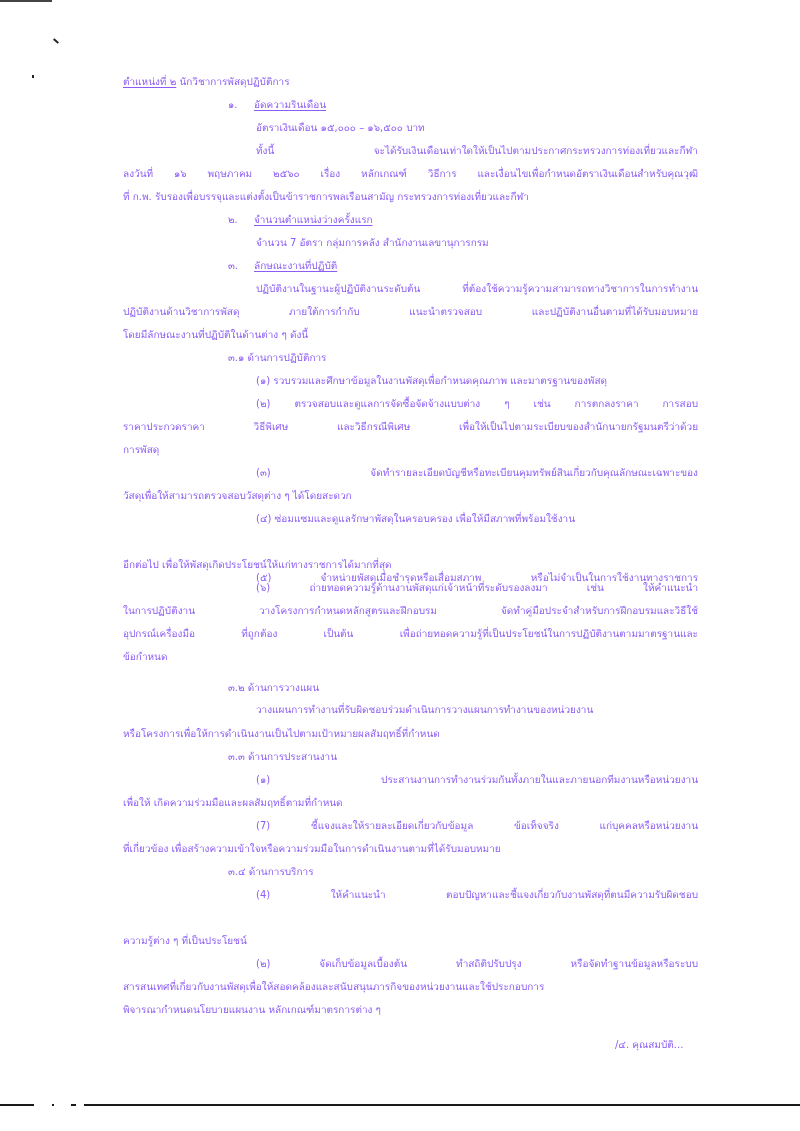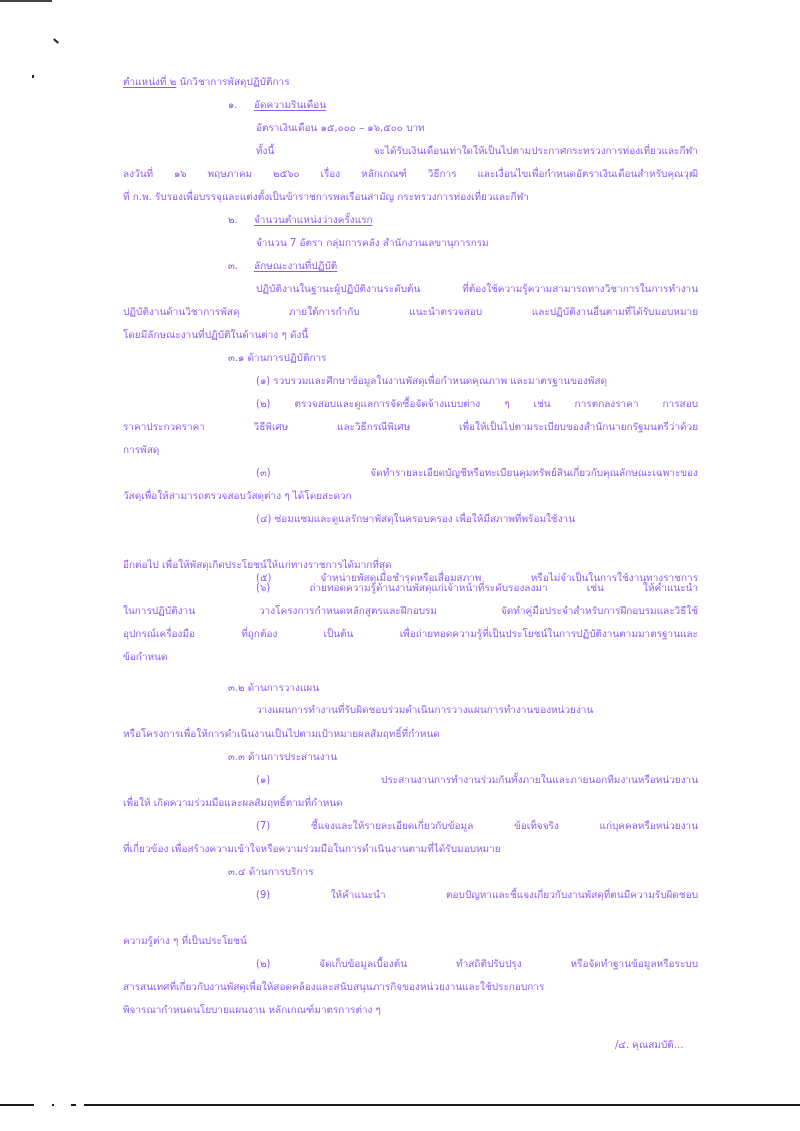--- a/index.html
+++ b/index.html
@@ -67,21 +67,21 @@
   <div class="ln just" style="left:256px;top:702px;width:442px;font-family:Liberation Mono, monospace;">วางแผนการทำงานที่รับผิดชอบร่วมดำเนินการวางแผนการทำงานของหน่วยงาน</div>
   <div class="ln" style="left:123px;top:725px;">หรือโครงการเพื่อให้การดำเนินงานเป็นไปตามเป้าหมายผลสัมฤทธิ์ที่กำหนด</div>
 
   <div class="ln" style="left:228px;top:748px;">๓.๓ ด้านการประสานงาน</div>
   <div class="ln just" style="left:256px;top:771px;width:442px;">(๑) ประสานงานการทำงานร่วมกันทั้งภายในและภายนอกทีมงานหรือหน่วยงาน</div>
   <div class="ln" style="left:123px;top:794px;">เพื่อให้ เกิดความร่วมมือและผลสัมฤทธิ์ตามที่กำหนด</div>
   <div class="ln just" style="left:256px;top:817px;width:442px;">(7) ชี้แจงและให้รายละเอียดเกี่ยวกับข้อมูล ข้อเท็จจริง แก่บุคคลหรือหน่วยงาน</div>
   <div class="ln" style="left:123px;top:840px;">ที่เกี่ยวข้อง เพื่อสร้างความเข้าใจหรือความร่วมมือในการดำเนินงานตามที่ได้รับมอบหมาย</div>
 
   <div class="ln" style="left:228px;top:863px;">๓.๔ ด้านการบริการ</div>
-  <div class="ln just" style="left:256px;top:886px;width:442px;">(9) ให้คำแนะนำ ตอบปัญหาและชี้แจงเกี่ยวกับงานพัสดุที่ตนมีความรับผิดชอบ</div>
+  <div class="ln just" style="left:256px;top:886px;width:442px;">(4) ให้คำแนะนำ ตอบปัญหาและชี้แจงเกี่ยวกับงานพัสดุที่ตนมีความรับผิดชอบ</div>
   <div class="ln" style="left:123px;top:932px;">ความรู้ต่าง ๆ ที่เป็นประโยชน์</div>
   <div class="ln just" style="left:256px;top:955px;width:442px;">(๒) จัดเก็บข้อมูลเบื้องต้น ทำสถิติปรับปรุง หรือจัดทำฐานข้อมูลหรือระบบ</div>
   <div class="ln just" style="left:123px;top:978px;width:575px;">สารสนเทศที่เกี่ยวกับงานพัสดุเพื่อให้สอดคล้องและสนับสนุนภารกิจของหน่วยงานและใช้ประกอบการ</div>
   <div class="ln" style="left:123px;top:1001px;">พิจารณากำหนดนโยบายแผนงาน หลักเกณฑ์มาตรการต่าง ๆ</div>
 
   <div class="ln" style="left:615px;top:1036px;">/๔. คุณสมบัติ...</div>
 
   <div class="dash" style="left:0;top:1104px;width:34px;"></div>
   <div class="dash" style="left:52px;top:1104px;width:2px;"></div>
   <div class="dash" style="left:71px;top:1104px;width:5px;"></div>

